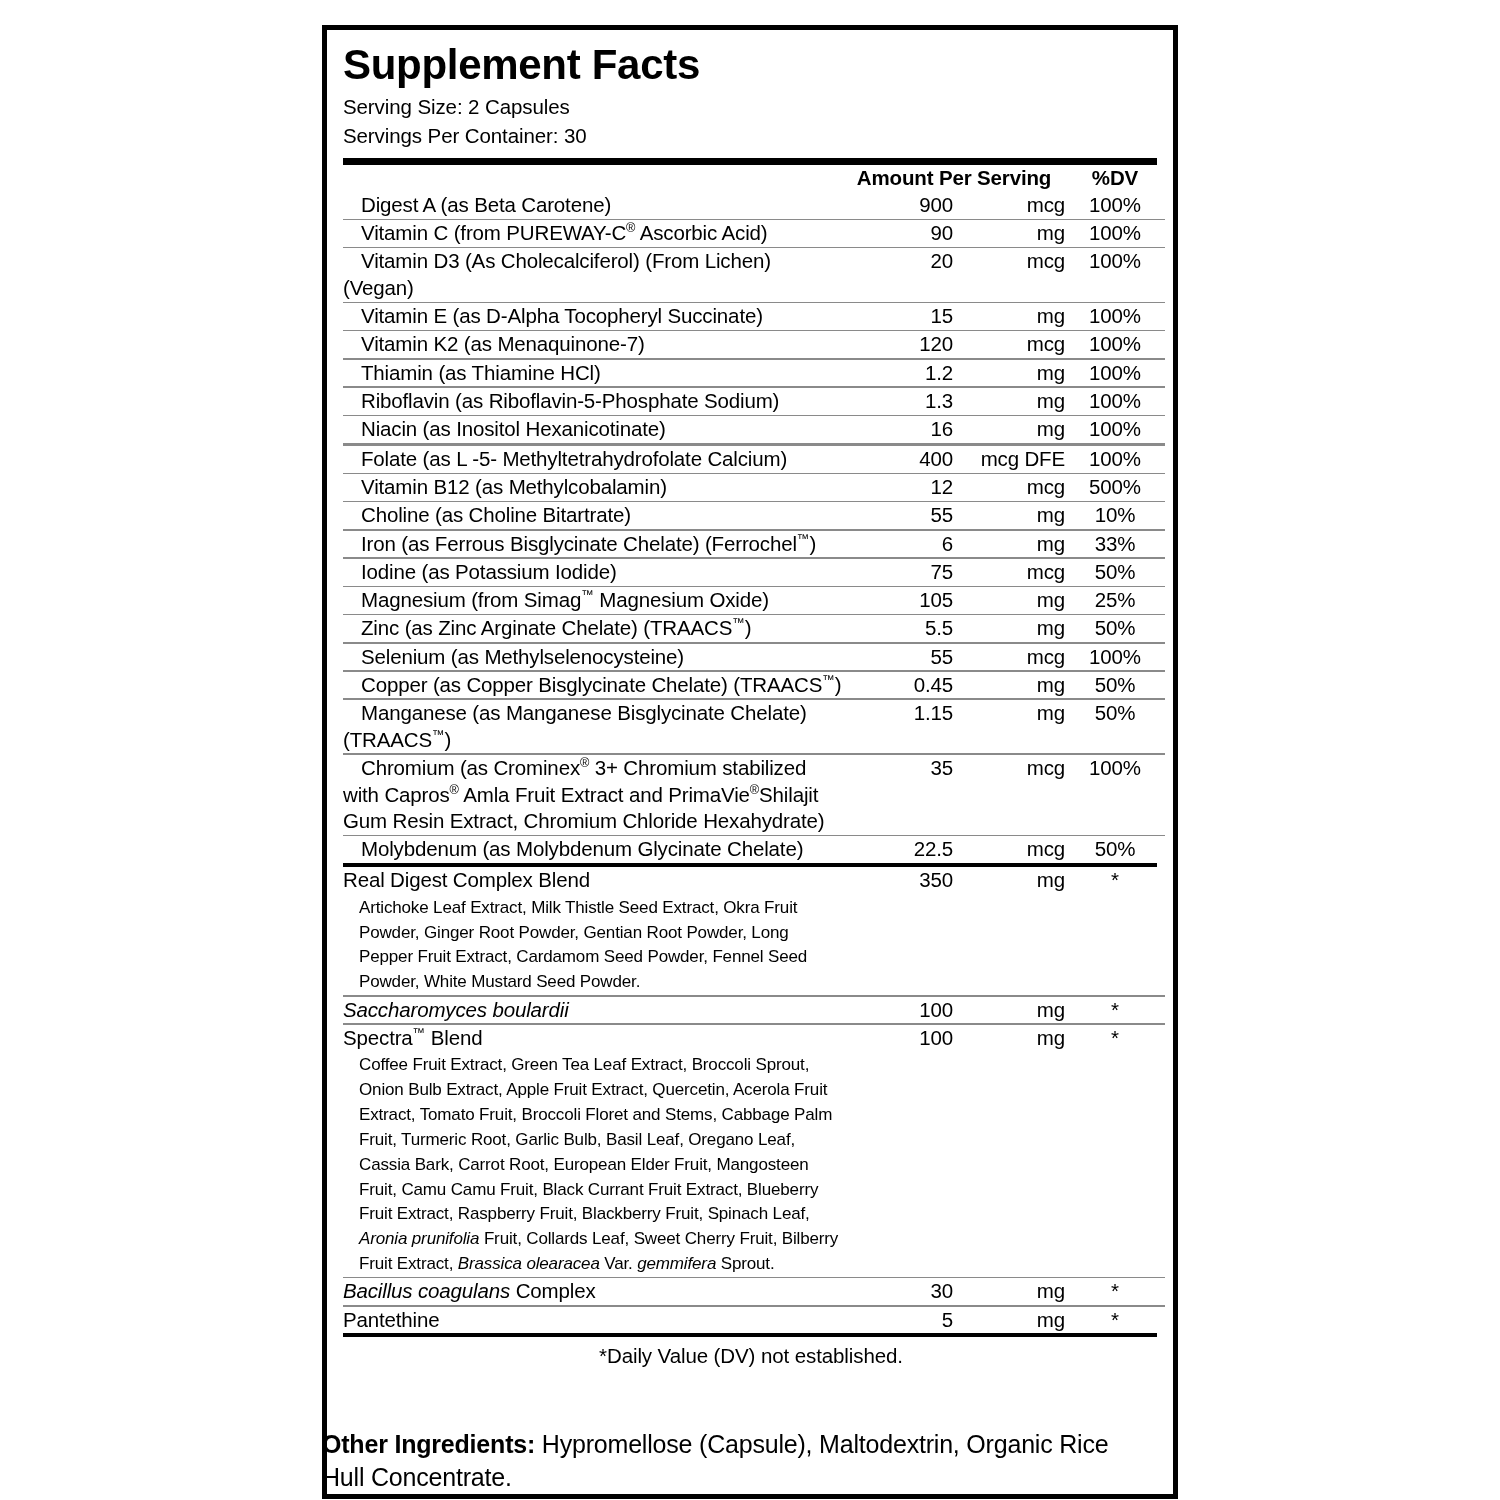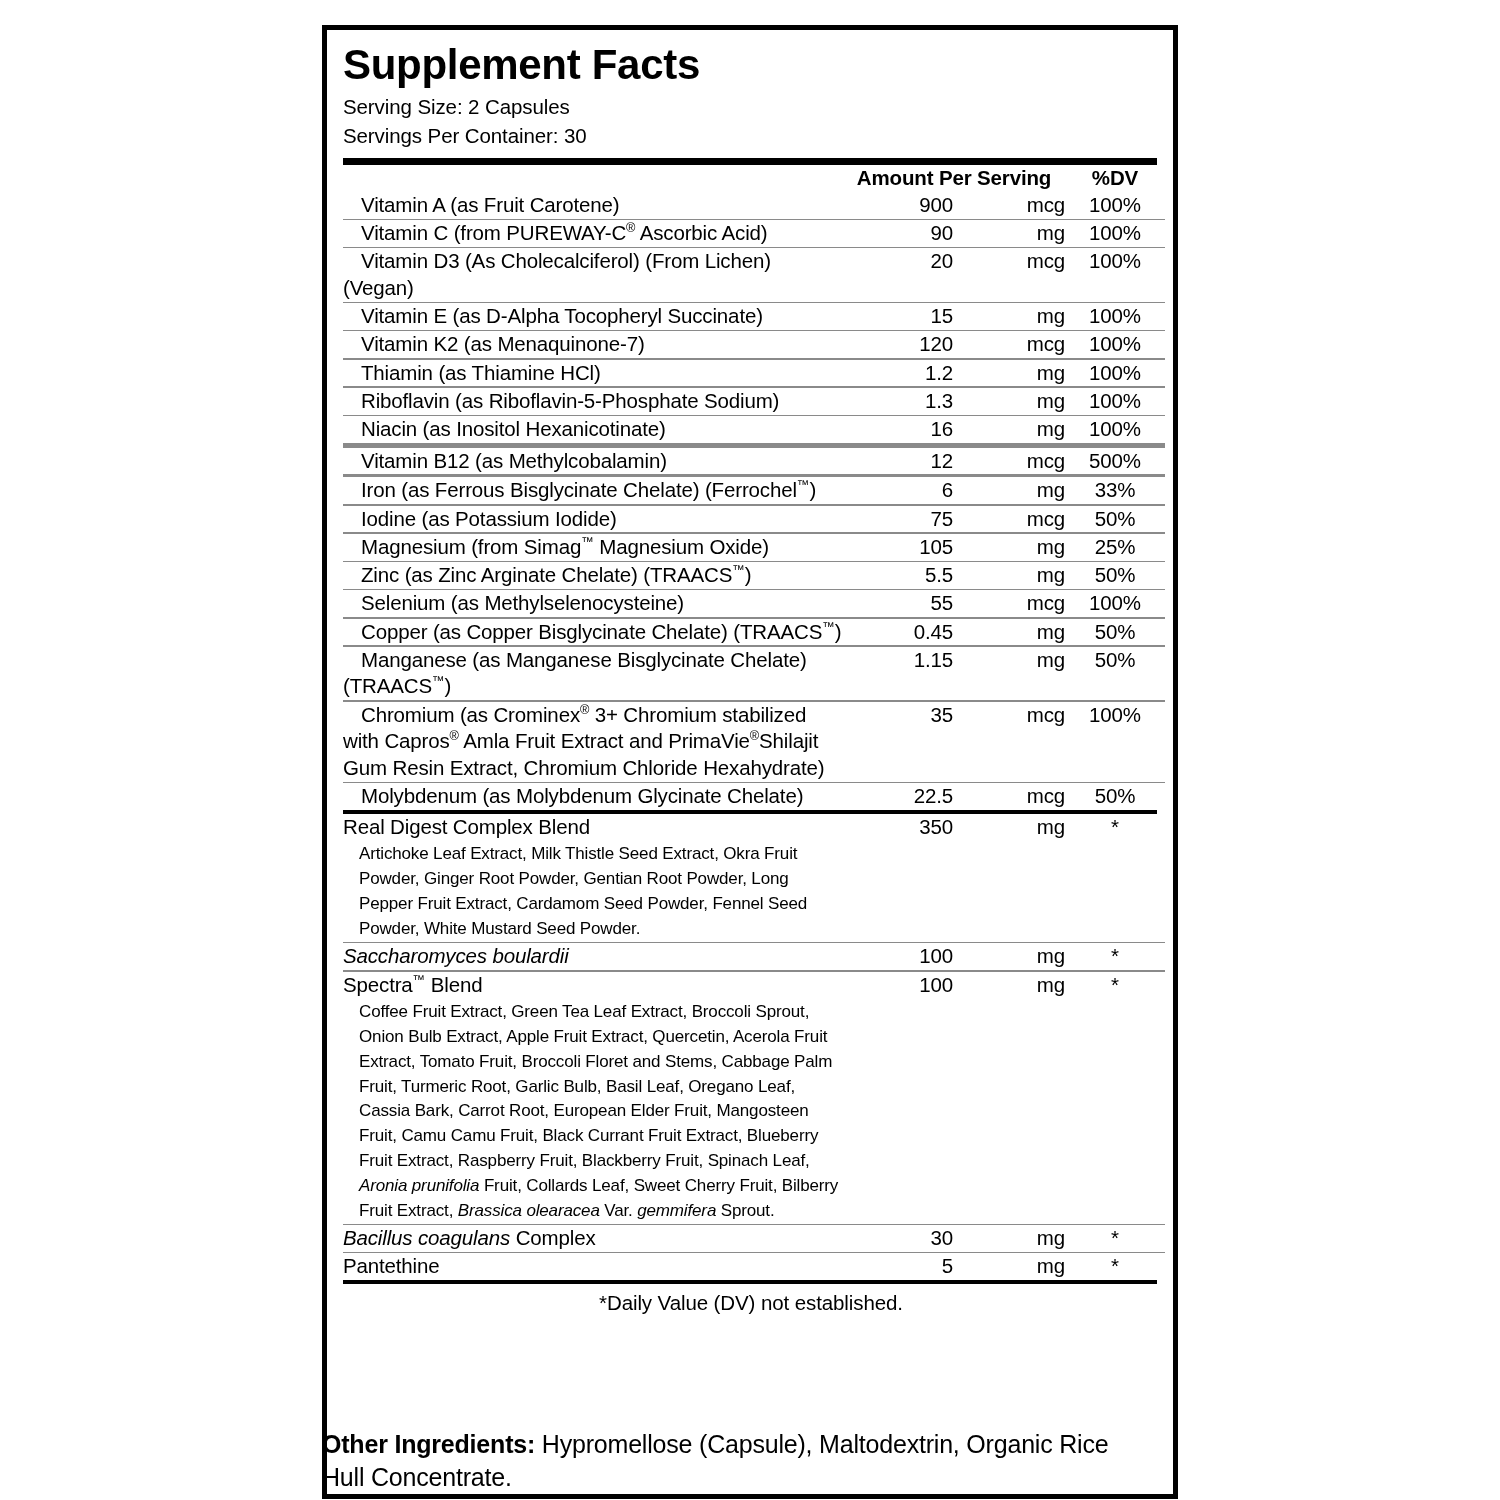--- a/index.html
+++ b/index.html
@@ -169,21 +169,21 @@
       </colgroup>
       <thead>
         <tr>
           <th></th>
           <th class="hdr-amt" colspan="2">Amount Per Serving</th>
           <th class="hdr-dv">%DV</th>
         </tr>
       </thead>
       <tbody id="nutrient-body">
           <tr>
-            <td class="name"><span class="hang">Vitamin A (as Fruit Carotene)</span></td>
+            <td class="name"><span class="hang">Digest A (as Beta Carotene)</span></td>
             <td class="amt">900</td>
             <td class="unit">mcg</td>
             <td class="dv">100%</td>
           </tr>
           <tr class="sep">
             <td colspan="4">
               <div class="ln"></div>
             </td>
           </tr>
           <tr>
@@ -261,35 +261,47 @@
           <tr class="sep">
             <td colspan="4">
               <div class="ln"></div>
             </td>
           </tr>
           <tr class="sep">
             <td colspan="4">
               <div class="ln"></div>
             </td>
           </tr>
+          <tr>
+            <td class="name"><span class="hang">Folate (as L -5- Methyltetrahydrofolate Calcium)</span></td>
+            <td class="amt">400</td>
+            <td class="unit">mcg DFE</td>
+            <td class="dv">100%</td>
+          </tr>
           <tr class="sep">
             <td colspan="4">
               <div class="ln"></div>
             </td>
           </tr>
           <tr>
             <td class="name"><span class="hang">Vitamin B12 (as Methylcobalamin)</span></td>
             <td class="amt">12</td>
             <td class="unit">mcg</td>
             <td class="dv">500%</td>
           </tr>
           <tr class="sep">
             <td colspan="4">
               <div class="ln"></div>
             </td>
+          </tr>
+          <tr>
+            <td class="name"><span class="hang">Choline (as Choline Bitartrate)</span></td>
+            <td class="amt">55</td>
+            <td class="unit">mg</td>
+            <td class="dv">10%</td>
           </tr>
           <tr class="sep">
             <td colspan="4">
               <div class="ln"></div>
             </td>
           </tr>
           <tr>
             <td class="name"><span class="hang">Iron (as Ferrous Bisglycinate Chelate) (Ferrochel<sup class="mk">™</sup>)</span></td>
             <td class="amt">6</td>
             <td class="unit">mg</td>

